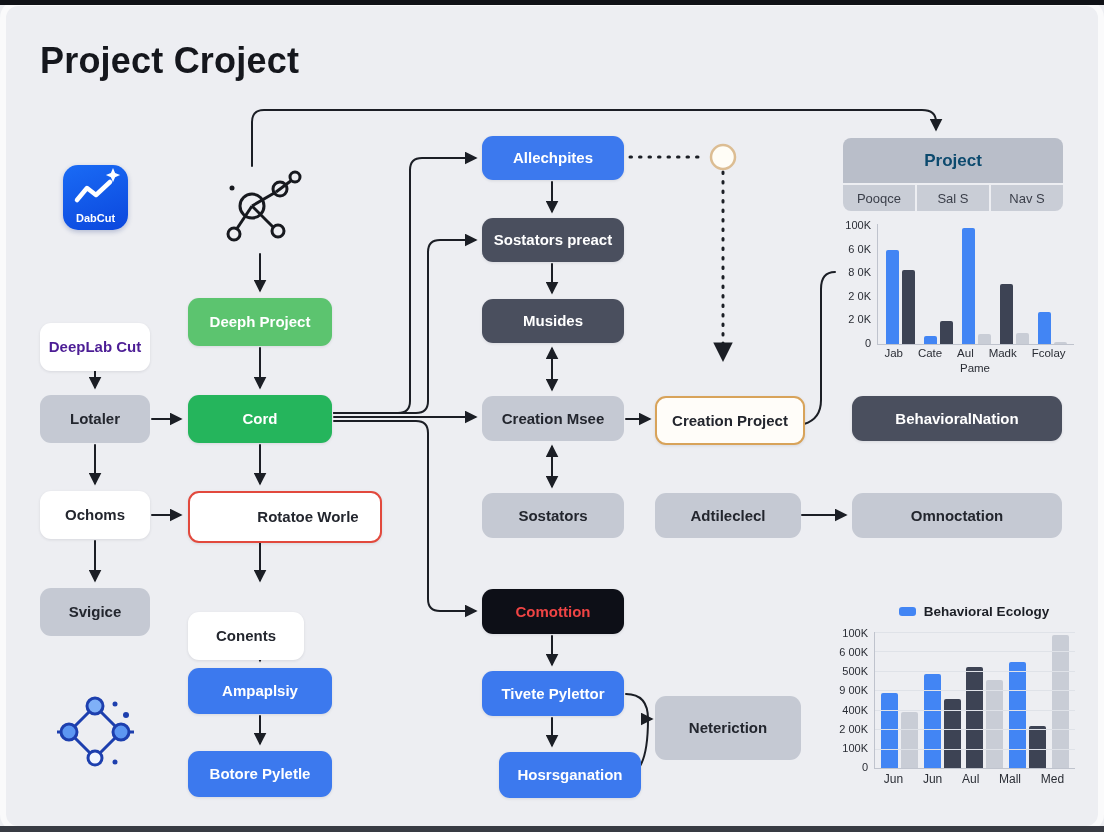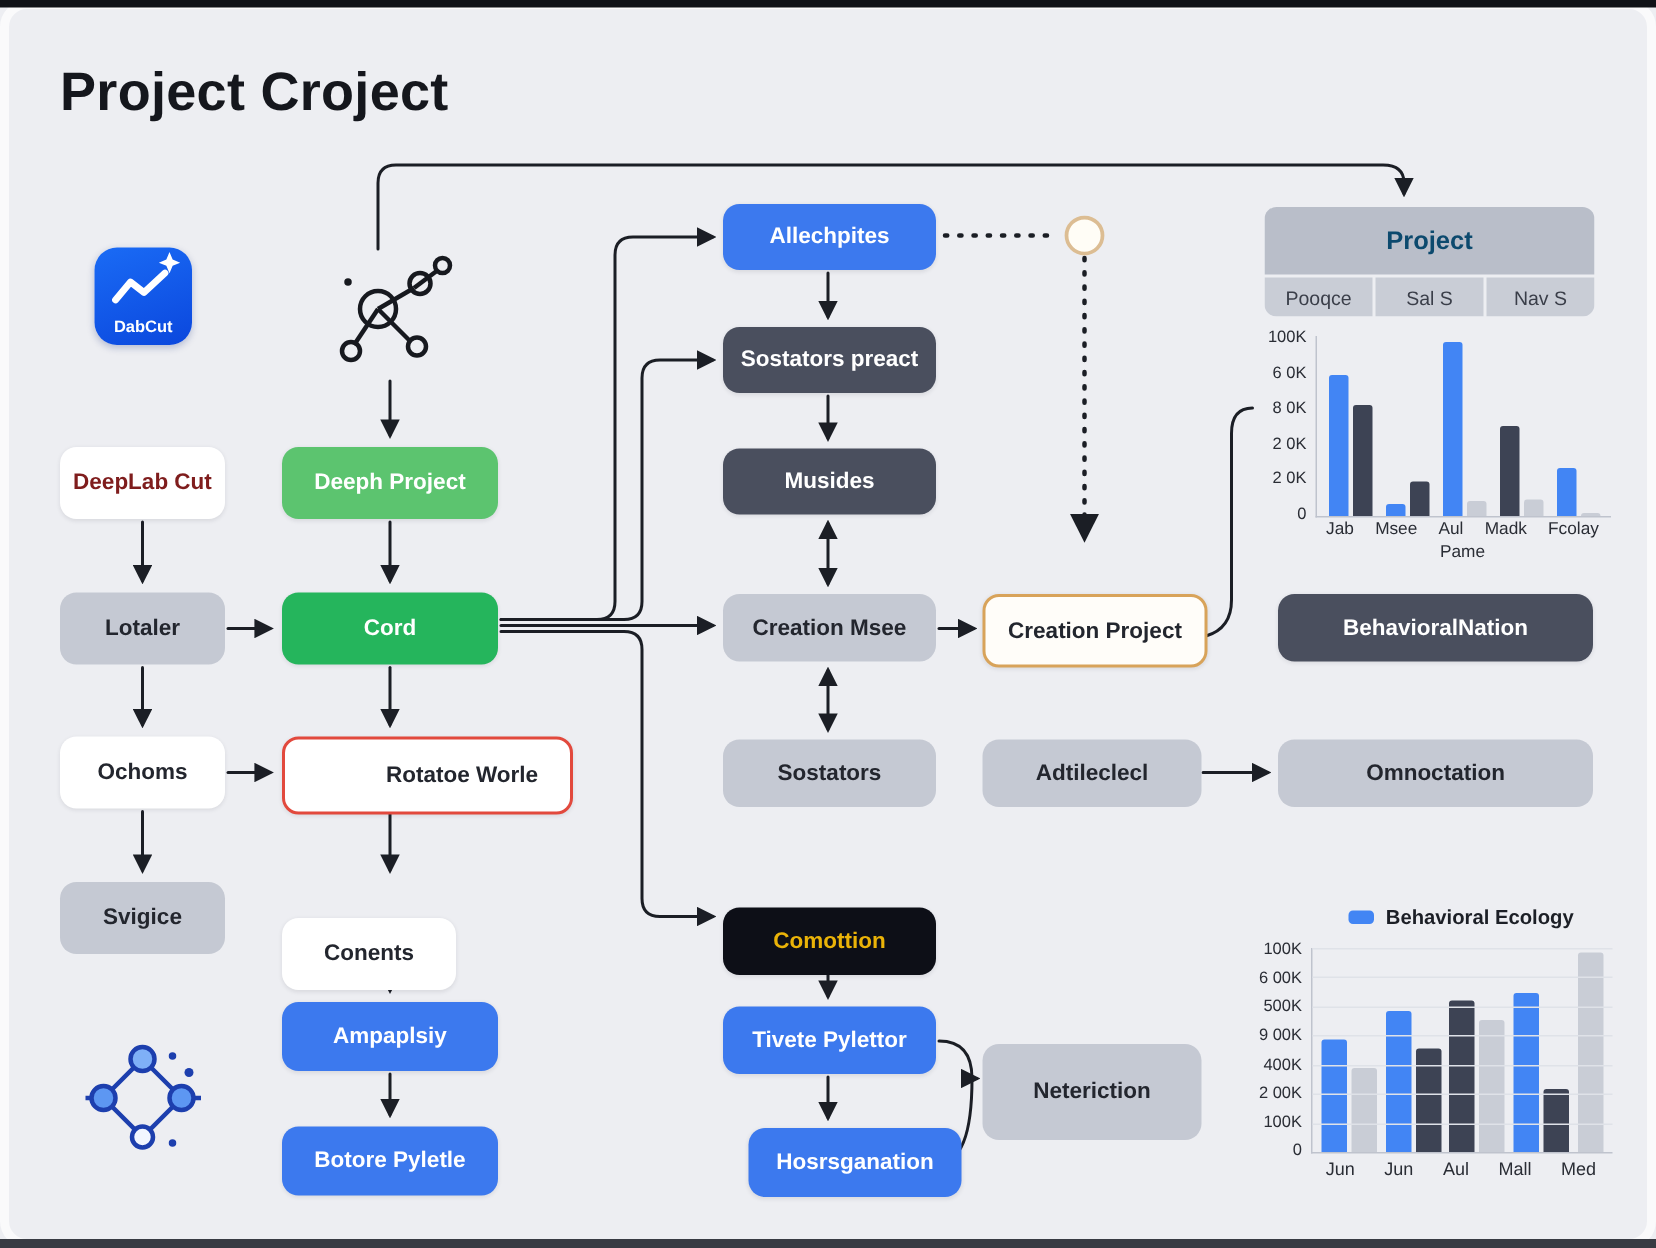--- a/index.html
+++ b/index.html
@@ -16,24 +16,24 @@
   svg.connectors{position:absolute;left:0;top:0;z-index:1;}
   .node{position:absolute;z-index:5;display:flex;align-items:center;justify-content:center;
         border-radius:11px;font-weight:600;font-size:15px;text-align:center;line-height:1.15;
         box-shadow:0 1px 3px rgba(25,30,45,.10);}
   .white{background:#ffffff;color:#23262e;}
   .graybox{background:var(--gray-box);color:#23262e;box-shadow:none;}
   .slate{background:var(--slate);color:#fff;}
   .bluebox{background:var(--blue);color:#fff;}
   .greenl{background:var(--green-light);color:#fff;}
   .greend{background:var(--green-dark);color:#fff;}
-  .blackbox{background:var(--black-node);color:#eab308;margin-top:16px;}
+  .blackbox{background:var(--black-node);color:#ef4444;}
   .redborder{background:#fff;border:2px solid var(--red-border);color:#23262e;padding-left:46px;}
   .tanborder{background:#fffdf9;border:2px solid var(--tan-border);color:#23262e;}
-  .bluetext{color:#7f1d1d;}
+  .bluetext{color:#4c1d95;margin-top:25px;}
 
   .appicon{position:absolute;left:63px;top:165px;width:65px;height:65px;z-index:5;
            background:linear-gradient(160deg,#1a6bf5,#0b47dd);border-radius:15px;
            display:flex;flex-direction:column;align-items:center;justify-content:flex-end;
            box-shadow:0 2px 5px rgba(15,40,120,.25);}
   .appicon .lbl{color:#fff;font-size:11px;font-weight:700;margin-bottom:6px;}
   .iconwrap{position:absolute;z-index:5;}
 
   .ptable{position:absolute;left:843px;top:138px;width:220px;z-index:5;border-radius:8px;
           overflow:hidden;}
@@ -215,21 +215,21 @@
             <div class="bar" style="height: 9%; background: rgb(201, 205, 214);"></div>
           </div>
           <div class="bargroup">
             <div class="bar" style="height: 27%; background: rgb(66, 133, 244);"></div>
             <div class="bar" style="height: 2%; background: rgb(201, 205, 214);"></div>
           </div>
         </div>
     </div>
     <div class="xlabels" style="left:44px;top:123px;width:196px;">
         <div class="xlab">Jab</div>
-        <div class="xlab">Msee</div>
+        <div class="xlab">Cate</div>
         <div class="xlab">Aul</div>
         <div class="xlab">Madk</div>
         <div class="xlab">Fcolay</div>
       </div>
     <div class="xtitle" style="left:44px;top:138px;width:196px;">Pame</div>
   </div>
 
   <div class="node slate" style="left:852px;top:396px;width:210px;height:45px;">BehavioralNation</div>
   <div class="node graybox" style="left:852px;top:493px;width:210px;height:45px;">Omnoctation</div>
 

